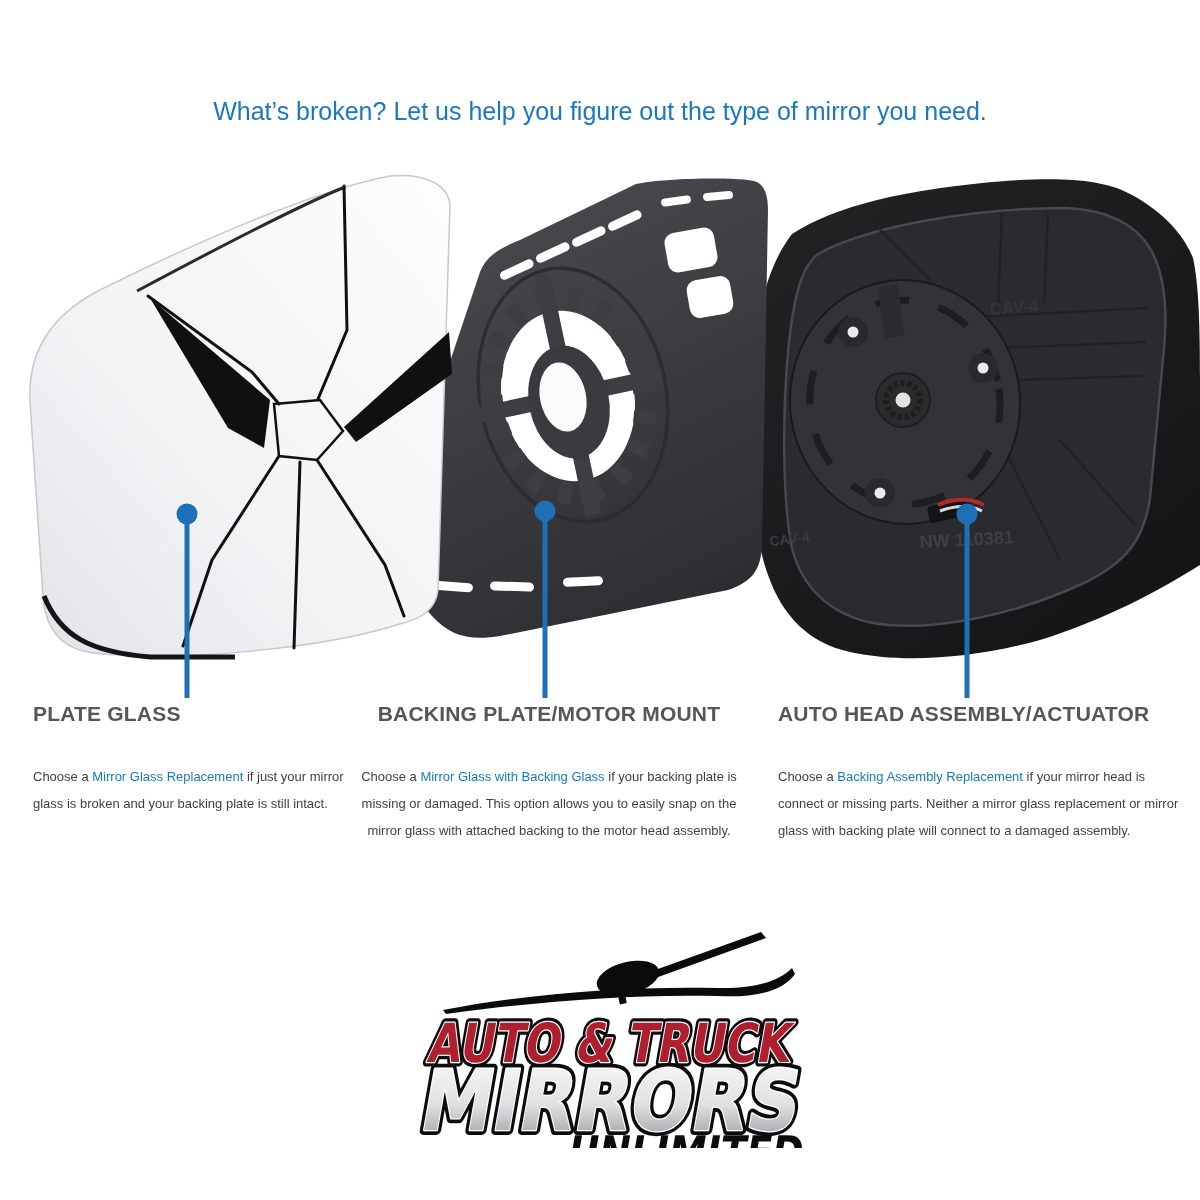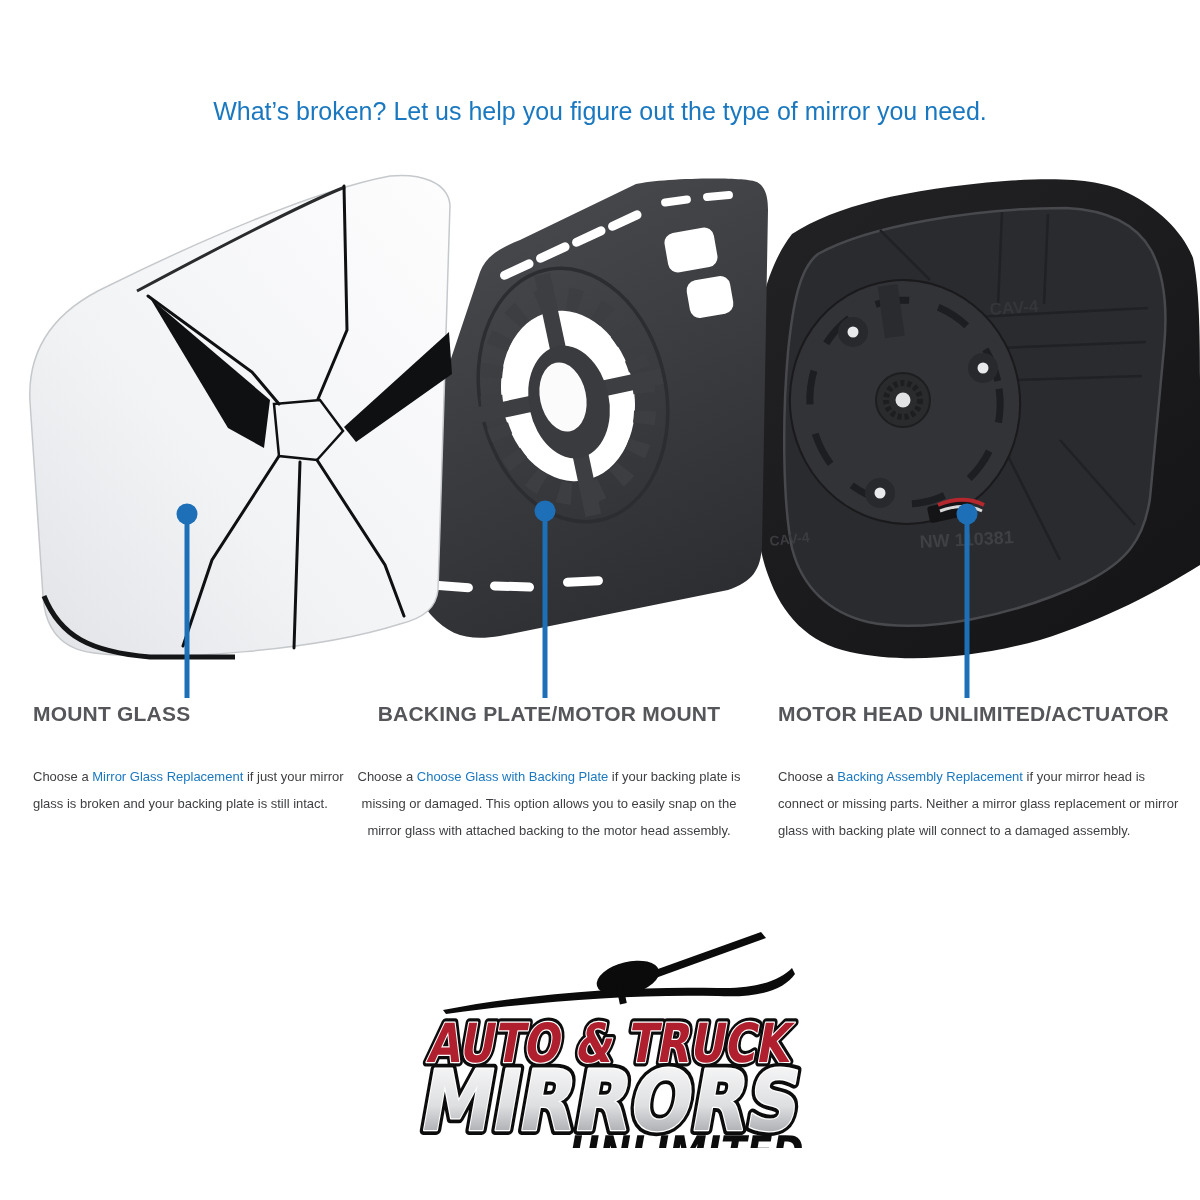--- a/index.html
+++ b/index.html
@@ -146,31 +146,31 @@
       <line x1="187" y1="516" x2="187" y2="698" stroke-width="5"></line>
       <circle cx="187" cy="514" r="10.5" stroke="none"></circle>
       <line x1="545" y1="514" x2="545" y2="698" stroke-width="5"></line>
       <circle cx="545" cy="511" r="10.5" stroke="none"></circle>
       <line x1="967" y1="518" x2="967" y2="698" stroke-width="5"></line>
       <circle cx="967" cy="514" r="10.5" stroke="none"></circle>
     </g>
   </svg>
 
   <div class="col col1">
-    <h3>MOUNT GLASS</h3>
+    <h3>PLATE GLASS</h3>
     <p><span>Choose a </span><span class="link">Mirror Glass Replacement</span><span> if just your mirror glass is broken and your backing plate is still intact.</span></p>
   </div>
 
   <div class="col col2">
     <h3>BACKING PLATE/MOTOR MOUNT</h3>
-    <p><span>Choose a </span><span class="link">Choose Glass with Backing Plate</span><span> if your backing plate is missing or damaged. This option allows you to easily snap on the mirror glass with attached backing to the motor head assembly.</span></p>
+    <p><span>Choose a </span><span class="link">Mirror Glass with Backing Glass</span><span> if your backing plate is missing or damaged. This option allows you to easily snap on the mirror glass with attached backing to the motor head assembly.</span></p>
   </div>
 
   <div class="col col3">
-    <h3>MOTOR HEAD UNLIMITED/ACTUATOR</h3>
+    <h3>AUTO HEAD ASSEMBLY/ACTUATOR</h3>
     <p><span>Choose a </span><span class="link">Backing Assembly Replacement</span><span> if your mirror head is connect or missing parts. Neither a mirror glass replacement or mirror glass with backing plate will connect to a damaged assembly.</span></p>
   </div>
 
   <svg class="logo-svg" width="385" height="245" viewBox="0 0 385 245">
     <defs>
       <linearGradient id="silverGrad" x1="0" y1="0" x2="0" y2="1">
         <stop offset="0" stop-color="#fdfdfd"></stop>
         <stop offset="0.55" stop-color="#dedfe1"></stop>
         <stop offset="1" stop-color="#8e9094"></stop>
       </linearGradient>

